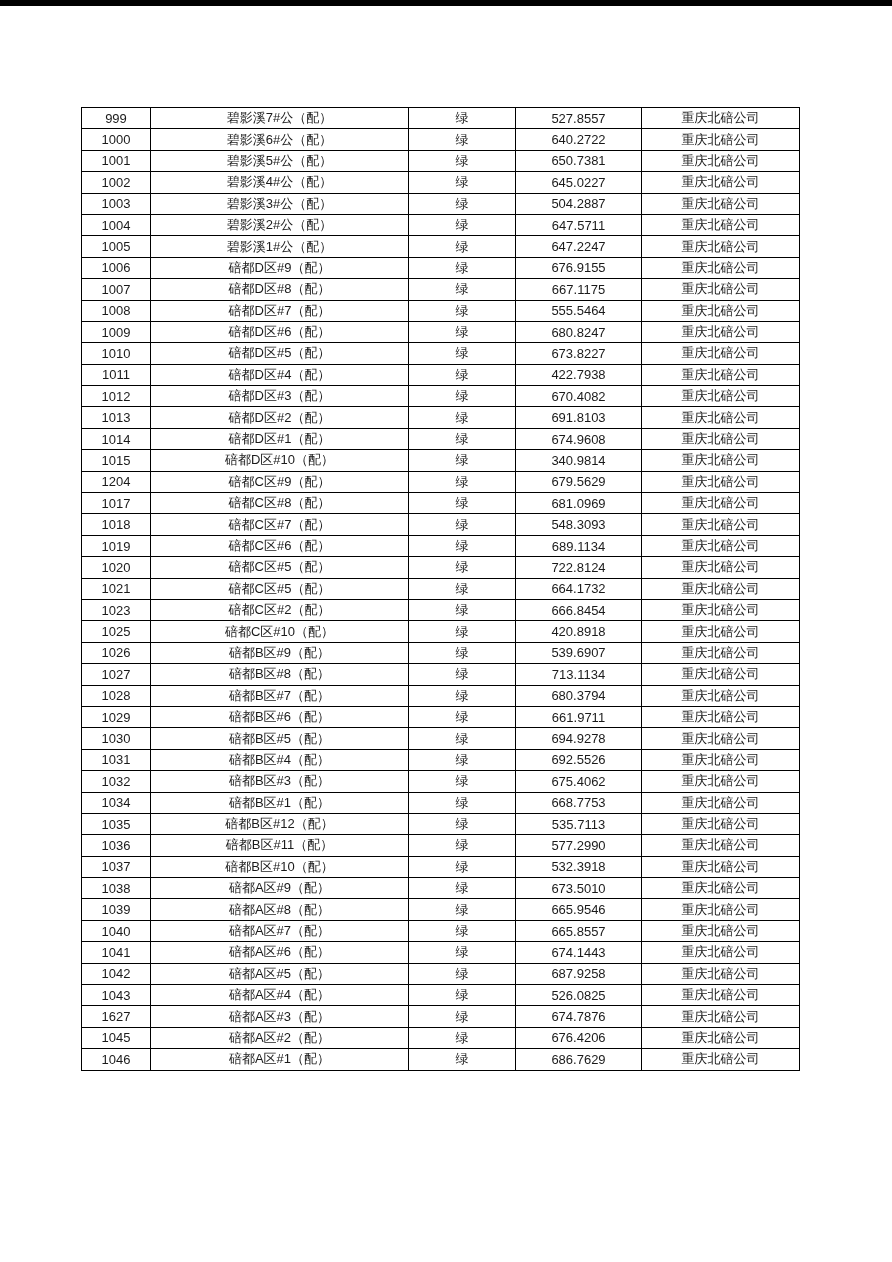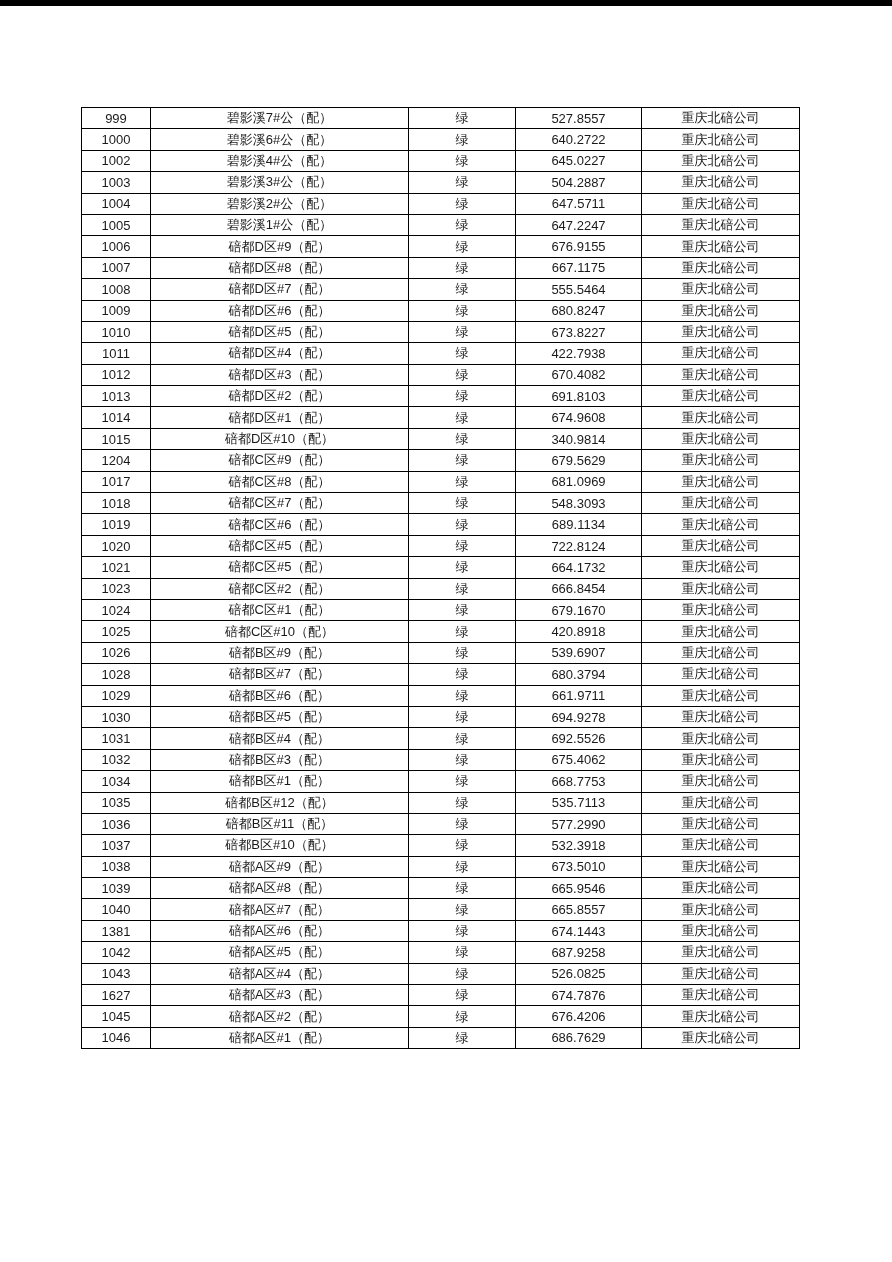--- a/index.html
+++ b/index.html
@@ -73,20 +73,27 @@
             <td>重庆北碚公司</td>
           </tr>
           <tr>
             <td>1000</td>
             <td>碧影溪6#公（配）</td>
             <td>绿</td>
             <td>640.2722</td>
             <td>重庆北碚公司</td>
           </tr>
           <tr>
+            <td>1001</td>
+            <td>碧影溪5#公（配）</td>
+            <td>绿</td>
+            <td>650.7381</td>
+            <td>重庆北碚公司</td>
+          </tr>
+          <tr>
             <td>1002</td>
             <td>碧影溪4#公（配）</td>
             <td>绿</td>
             <td>645.0227</td>
             <td>重庆北碚公司</td>
           </tr>
           <tr>
             <td>1003</td>
             <td>碧影溪3#公（配）</td>
             <td>绿</td>
@@ -220,41 +227,41 @@
             <td>重庆北碚公司</td>
           </tr>
           <tr>
             <td>1023</td>
             <td>碚都C区#2（配）</td>
             <td>绿</td>
             <td>666.8454</td>
             <td>重庆北碚公司</td>
           </tr>
           <tr>
-            <td>1024</td>
-            <td>碚都C区#1（配）</td>
-            <td>绿</td>
-            <td>679.1670</td>
-            <td>重庆北碚公司</td>
-          </tr>
-          <tr>
             <td>1025</td>
             <td>碚都C区#10（配）</td>
             <td>绿</td>
             <td>420.8918</td>
             <td>重庆北碚公司</td>
           </tr>
           <tr>
             <td>1026</td>
             <td>碚都B区#9（配）</td>
             <td>绿</td>
             <td>539.6907</td>
             <td>重庆北碚公司</td>
           </tr>
           <tr>
+            <td>1027</td>
+            <td>碚都B区#8（配）</td>
+            <td>绿</td>
+            <td>713.1134</td>
+            <td>重庆北碚公司</td>
+          </tr>
+          <tr>
             <td>1028</td>
             <td>碚都B区#7（配）</td>
             <td>绿</td>
             <td>680.3794</td>
             <td>重庆北碚公司</td>
           </tr>
           <tr>
             <td>1029</td>
             <td>碚都B区#6（配）</td>
             <td>绿</td>
@@ -325,21 +332,21 @@
             <td>重庆北碚公司</td>
           </tr>
           <tr>
             <td>1040</td>
             <td>碚都A区#7（配）</td>
             <td>绿</td>
             <td>665.8557</td>
             <td>重庆北碚公司</td>
           </tr>
           <tr>
-            <td>1381</td>
+            <td>1041</td>
             <td>碚都A区#6（配）</td>
             <td>绿</td>
             <td>674.1443</td>
             <td>重庆北碚公司</td>
           </tr>
           <tr>
             <td>1042</td>
             <td>碚都A区#5（配）</td>
             <td>绿</td>
             <td>687.9258</td>

